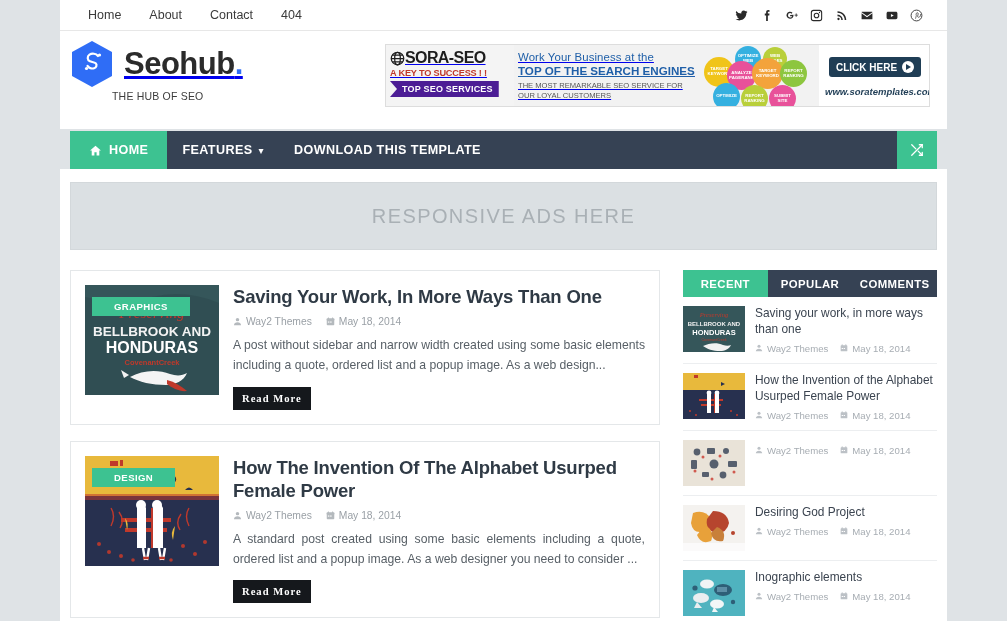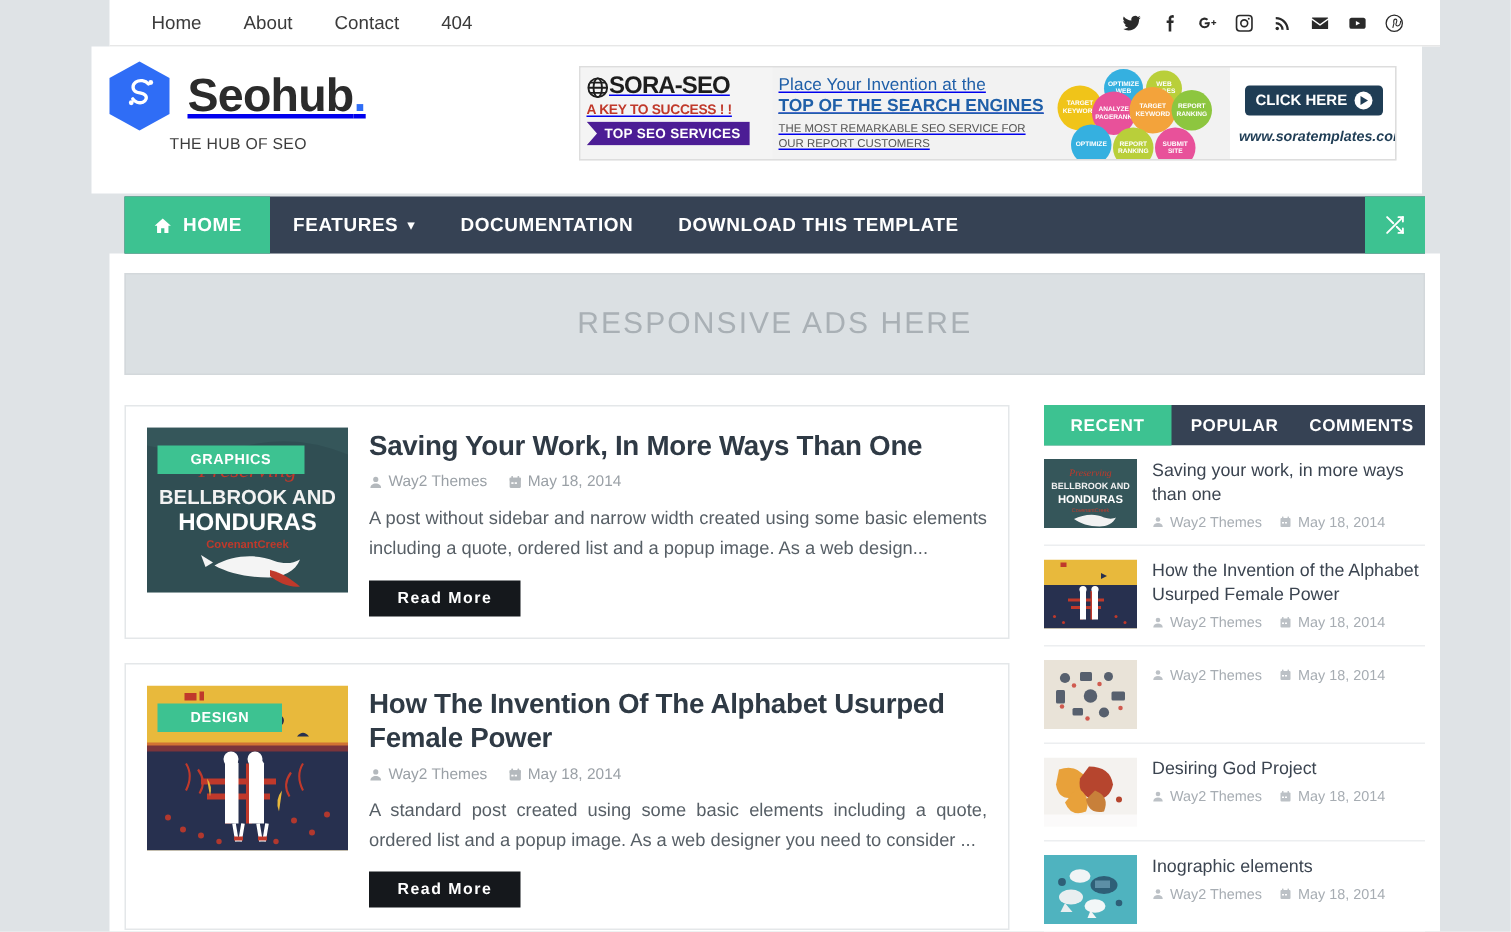--- a/index.html
+++ b/index.html
@@ -2,21 +2,21 @@
 <html><head>
 <meta charset="utf-8">
 <style>
   * { box-sizing: border-box; margin: 0; padding: 0; }
   html, body {
     width: 1007px; height: 621px;
     background: #dfe3e6;
     font-family: "Liberation Sans", sans-serif;
     overflow: hidden;
   }
-  .page { width: 928px; height: 621px; position: relative; margin-left: 13px; }
+  .page { width: 928px; height: 621px; position: relative; }
 
   
   .topbar {
     position: absolute; left: 60px; top: 0; width: 887px; height: 31px;
     background: #ffffff;
     border-bottom: 1px solid #e7e7e7;
     display: flex; align-items: center;
   }
   .topnav { display: flex; align-items: center; margin-left: 14px; }
   .topnav a {
@@ -25,21 +25,21 @@
   }
   .topsocial { margin-left: auto; display: flex; align-items: center; padding-right: 18px; }
   .topsocial .si {
     width: 25px; height: 22px; display: flex; align-items: center; justify-content: center;
     color: #2a2a2a;
   }
   .topsocial .si svg { display: block; }
 
   
   .header {
-    position: absolute; left: 48px; top: 31px; width: 887px; height: 98px;
+    position: absolute; left: 60px; top: 31px; width: 887px; height: 98px;
     background: #ffffff;
   }
   .logowrap { position: absolute; left: 10px; top: 9px; display: flex; align-items: center; }
   .logo-hex { width: 44px; height: 48px; display:block; }
   .logo-text {
     font-size: 31px; font-weight: bold; color: #2b2b2b; letter-spacing: -0.5px;
     margin-left: 10px; font-family: "Liberation Sans", sans-serif;
   }
   .logo-text .dot { color: #2f6df6; }
   .tagline {
@@ -124,22 +124,22 @@
   .ptitle {
     font-size: 18.5px; color: #2f3a45; font-weight: bold; line-height: 1.25;
     letter-spacing: -0.2px;
   }
   .pmeta { display: flex; align-items: center; gap: 14px; margin-top: 8px; }
   .pmeta .m { display:flex; align-items:center; gap:4px; font-size: 10.3px; color: #9aa0a6; }
   .pexc { font-size: 12.2px; color: #575f66; line-height: 1.62; margin-top: 9px; text-align: justify; }
   .readmore {
     display: inline-block; margin-top: 11px; background: #15181c; color: #fff;
     font-size: 10.6px; font-weight: bold; letter-spacing: 1px;
-    padding: 6px 19px; text-decoration: none;
-    font-family: Liberation Sans, sans-serif;
+    padding: 6px 9px; text-decoration: none;
+    font-family: Liberation Serif, serif;
   }
 
   
   .sidebar { position: absolute; left: 683px; top: 270px; width: 254px; }
   .tabs { display: flex; background: #364254; height: 27px; }
   .tabs .tab {
     flex: 1; display: flex; align-items: center; justify-content: center;
     color: #fff; font-size: 11.4px; font-weight: bold; letter-spacing: .4px; cursor: pointer;
   }
   .tabs .tab.active { background: #3dc291; }
@@ -245,24 +245,24 @@
               <circle cx="12" cy="12" r="10"></circle>
               <ellipse cx="12" cy="12" rx="4.5" ry="10"></ellipse>
               <path d="M2 12h20M3.5 6.5h17M3.5 17.5h17"></path>
             </svg>
           <span class="ad-brandtext">SORA-SEO</span>
         </div>
         <div class="ad-key">A KEY TO SUCCESS ! !</div>
         <div class="ad-ribbon">TOP SEO SERVICES</div>
       </div>
       <div class="ad-mid">
-        <div class="ad-l1">Place Your Invention at the</div>
+        <div class="ad-l1">Work Your Business at the</div>
         <div class="ad-l2">TOP OF THE SEARCH ENGINES</div>
         <div class="ad-l3">THE MOST REMARKABLE SEO SERVICE FOR</div>
-        <div class="ad-l3" style="margin-top:0">OUR REPORT CUSTOMERS</div>
+        <div class="ad-l3" style="margin-top:0">OUR LOYAL CUSTOMERS</div>
       </div>
       <div class="ad-bubbles">
         <div class="bub" style="left:34px;top:1px;width:26px;height:26px;background:#35b0e0">OPTIMIZE WEB</div>
         <div class="bub" style="left:62px;top:2px;width:24px;height:24px;background:#b9cf3a">WEB PAGES</div>
         <div class="bub" style="left:3px;top:12px;width:30px;height:30px;background:#f0c419">TARGET KEYWORD</div>
         <div class="bub" style="left:26px;top:16px;width:29px;height:29px;background:#e8519a">ANALYZE PAGERANK</div>
         <div class="bub" style="left:51px;top:13px;width:31px;height:31px;background:#f3a33b">TARGET KEYWORD</div>
         <div class="bub" style="left:79px;top:15px;width:27px;height:27px;background:#8dc63f">REPORT RANKING</div>
         <div class="bub" style="left:12px;top:38px;width:27px;height:27px;background:#35b0e0">OPTIMIZE</div>
         <div class="bub" style="left:40px;top:40px;width:27px;height:27px;background:#b9cf3a">REPORT RANKING</div>
@@ -284,21 +284,20 @@
     <a href="#" class="item home">
       <svg width="13" height="13" viewBox="0 0 24 24" fill="#fff">
           <path d="M12 3L2 12h3v9h5v-6h4v6h5v-9h3z"></path>
         </svg>
       <span>HOME</span>
     </a>
     <a href="#" class="item">
       <span>FEATURES</span>
       <span class="caret">▾</span>
     </a>
-    <a href="#" class="item">DOCUMENTATION</a>
     <a href="#" class="item">DOWNLOAD THIS TEMPLATE</a>
     <a href="#" class="navright">
       <svg width="16" height="14" viewBox="0 0 24 24" fill="none" stroke="#fff" stroke-width="2.2" stroke-linecap="round">
         <path d="M16 3h5v5"></path>
           <path d="M3 21L21 3"></path>
           <path d="M16 21h5v-5"></path>
           <path d="M3 3l7 7"></path>
           <path d="M14 14l7 7"></path>
       </svg>
     </a>

